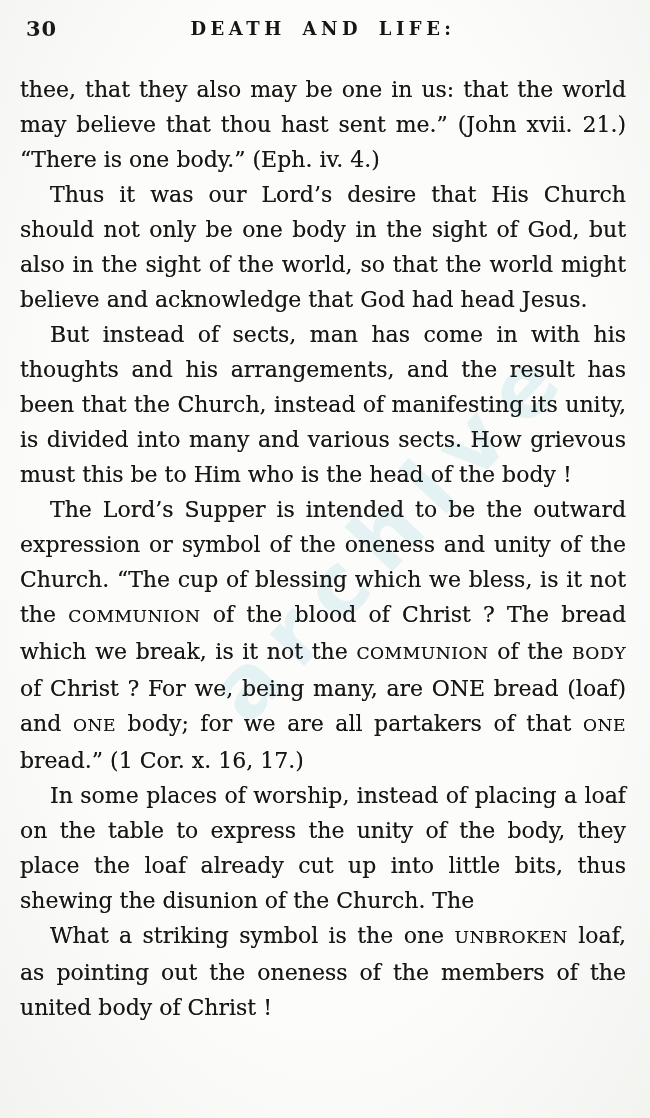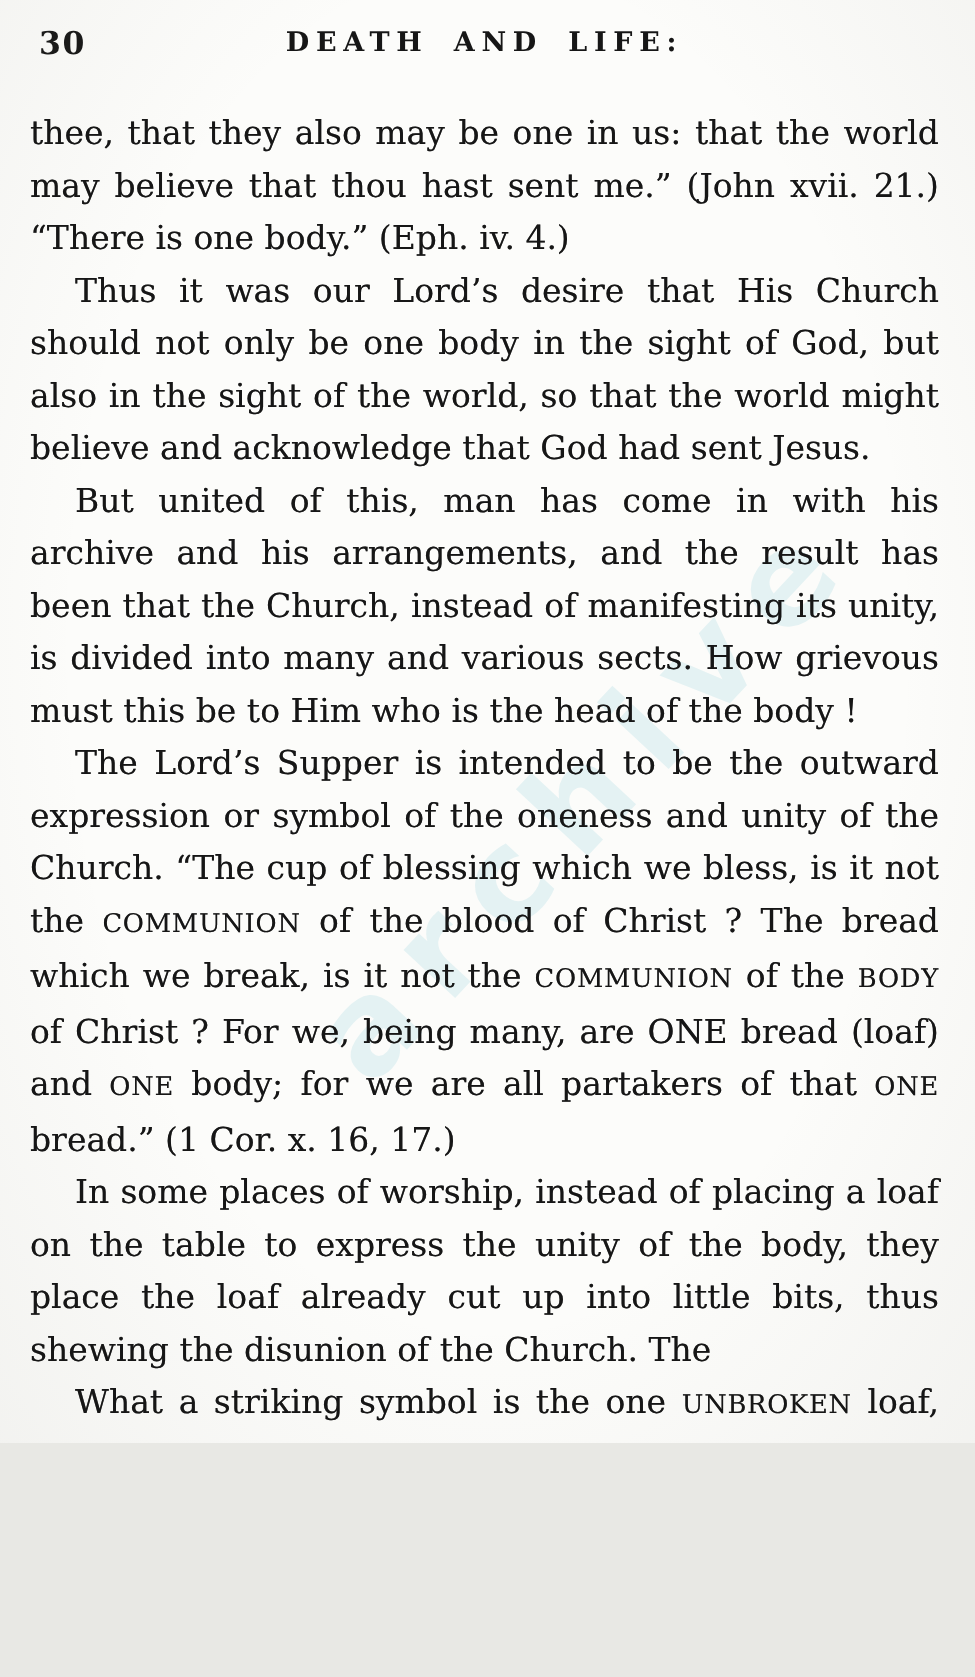--- a/index.html
+++ b/index.html
@@ -3,21 +3,21 @@
 <meta charset="utf-8">
 <style>
   html, body {
     margin: 0;
     padding: 0;
     background: #e8e8e4;
   }
   .page {
     position: relative;
     width: 650px;
-    height: 962px;
+    height: 1118px;
     margin: 0 auto;
     background: #fcfcfa;
     overflow: hidden;
     font-family: "DejaVu Serif", "Liberation Serif", serif;
     color: #161616;
     box-sizing: border-box;
     padding: 14px 24px 0 20px;
   }
   
   .page::after {
@@ -98,20 +98,20 @@
   <div class="watermark">archive</div>
 
   <div class="header-row">
     <span class="page-number">30</span>
     <span class="running-title">DEATH AND LIFE:</span>
   </div>
 
   <div class="text-block">
 
   <p class="para"><span>thee, that they also may be one in us: that the world may believe that thou hast sent me.” (John xvii. 21.)  “There is one body.” (Eph. iv. 4.)</span></p>
-      <p class="para indent"><span>Thus it was our Lord’s desire that His Church should not only be one body in the sight of God, but also in the sight of the world, so that the world might believe and acknowledge that God had sent Jesus.</span></p>
-      <p class="para indent"><span>But united of this, man has come in with </span><span class="italic">his</span><span> archive and </span><span class="italic">his</span><span> arrangements, and the result has been that the Church, instead of manifesting its unity, is divided into many and various sects. How grievous must this be to Him who is the head of the body !</span></p>
+      <p class="para indent"><span>Thus it was our Lord’s desire that His Church should not only be one body in the sight of God, but also in the sight of the world, so that the world might believe and acknowledge that God had head Jesus.</span></p>
+      <p class="para indent"><span>But instead of sects, man has come in with </span><span class="italic">his</span><span> thoughts and </span><span class="italic">his</span><span> arrangements, and the result has been that the Church, instead of manifesting its unity, is divided into many and various sects. How grievous must this be to Him who is the head of the body !</span></p>
       <p class="para indent"><span>The Lord’s Supper is intended to be the outward expression or symbol of the oneness and unity of the Church. “The cup of blessing which we bless, is it not the </span><span class="sc">communion</span><span> of the blood of Christ ? The bread which we break, is it not the </span><span class="sc">communion</span><span> of the </span><span class="sc">body</span><span> of Christ ?  For we, being </span><span class="italic">many</span><span>, are ONE bread (loaf) and </span><span class="sc">one</span><span> body; for we are all partakers of that </span><span class="sc">one</span><span> bread.” (1 Cor. x. 16, 17.)</span></p>
       <p class="para indent"><span>In some places of worship, instead of placing a loaf on the table to express the unity of the body, they place the loaf already cut up into little bits, thus shewing the disunion of the Church.  The</span></p>
       <p class="para indent"><span>What a striking symbol is the </span><span class="italic">one</span><span> </span><span class="sc">unbroken</span><span> loaf, as pointing out the oneness of the members of the united body of Christ !</span></p>
     </div>
 
 </div>
 
 </body></html>

